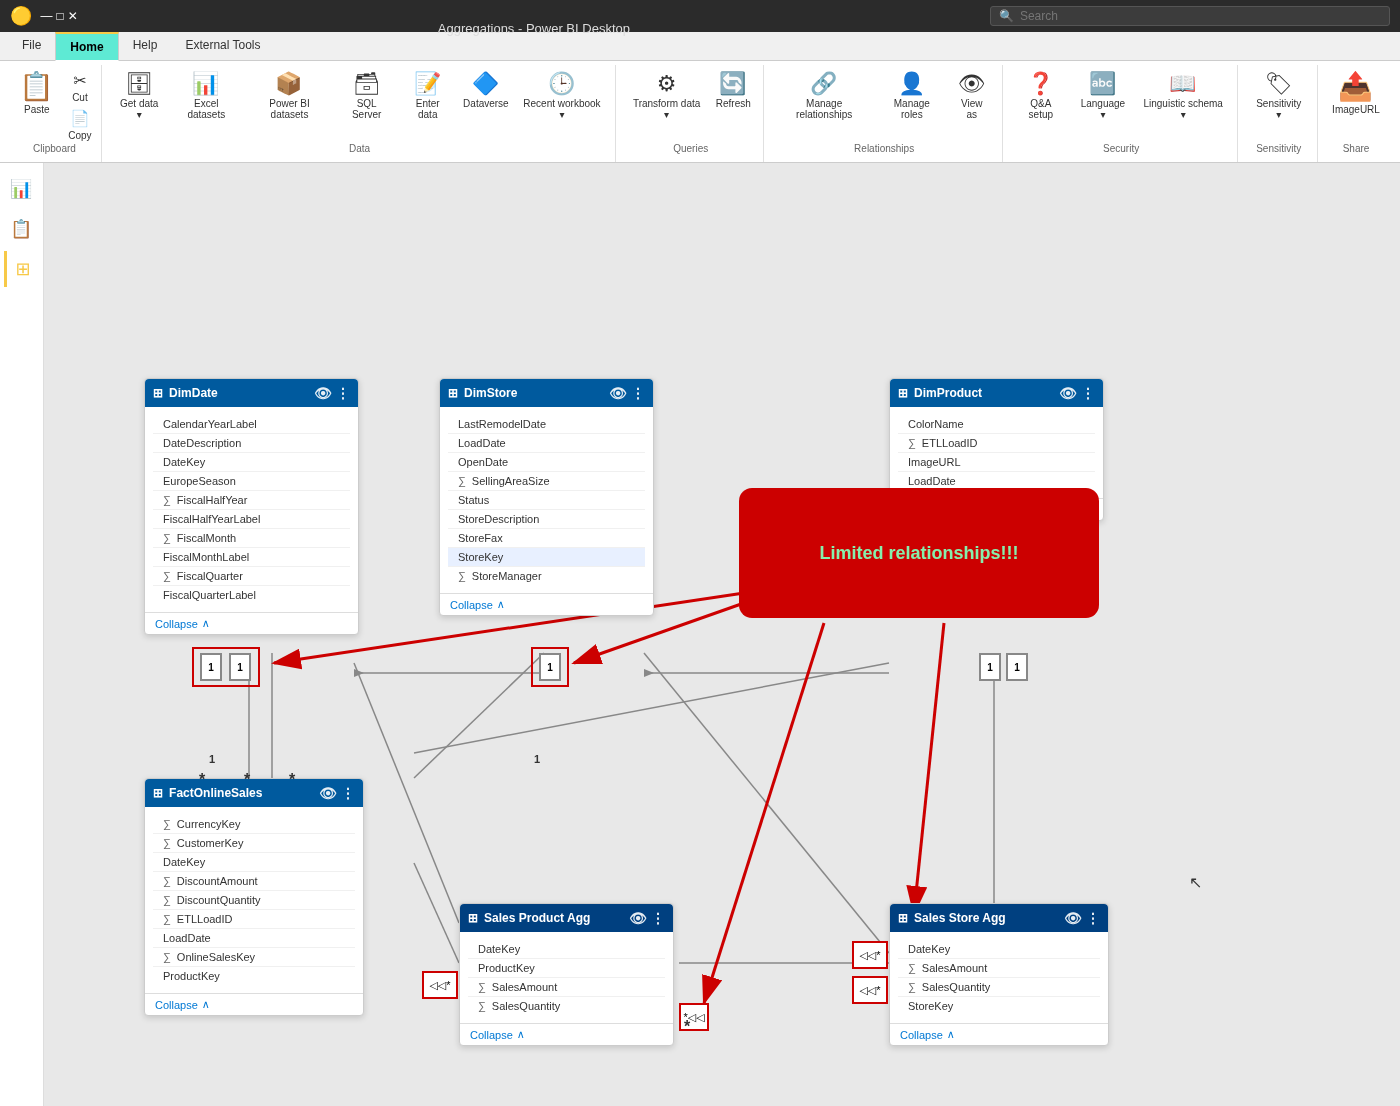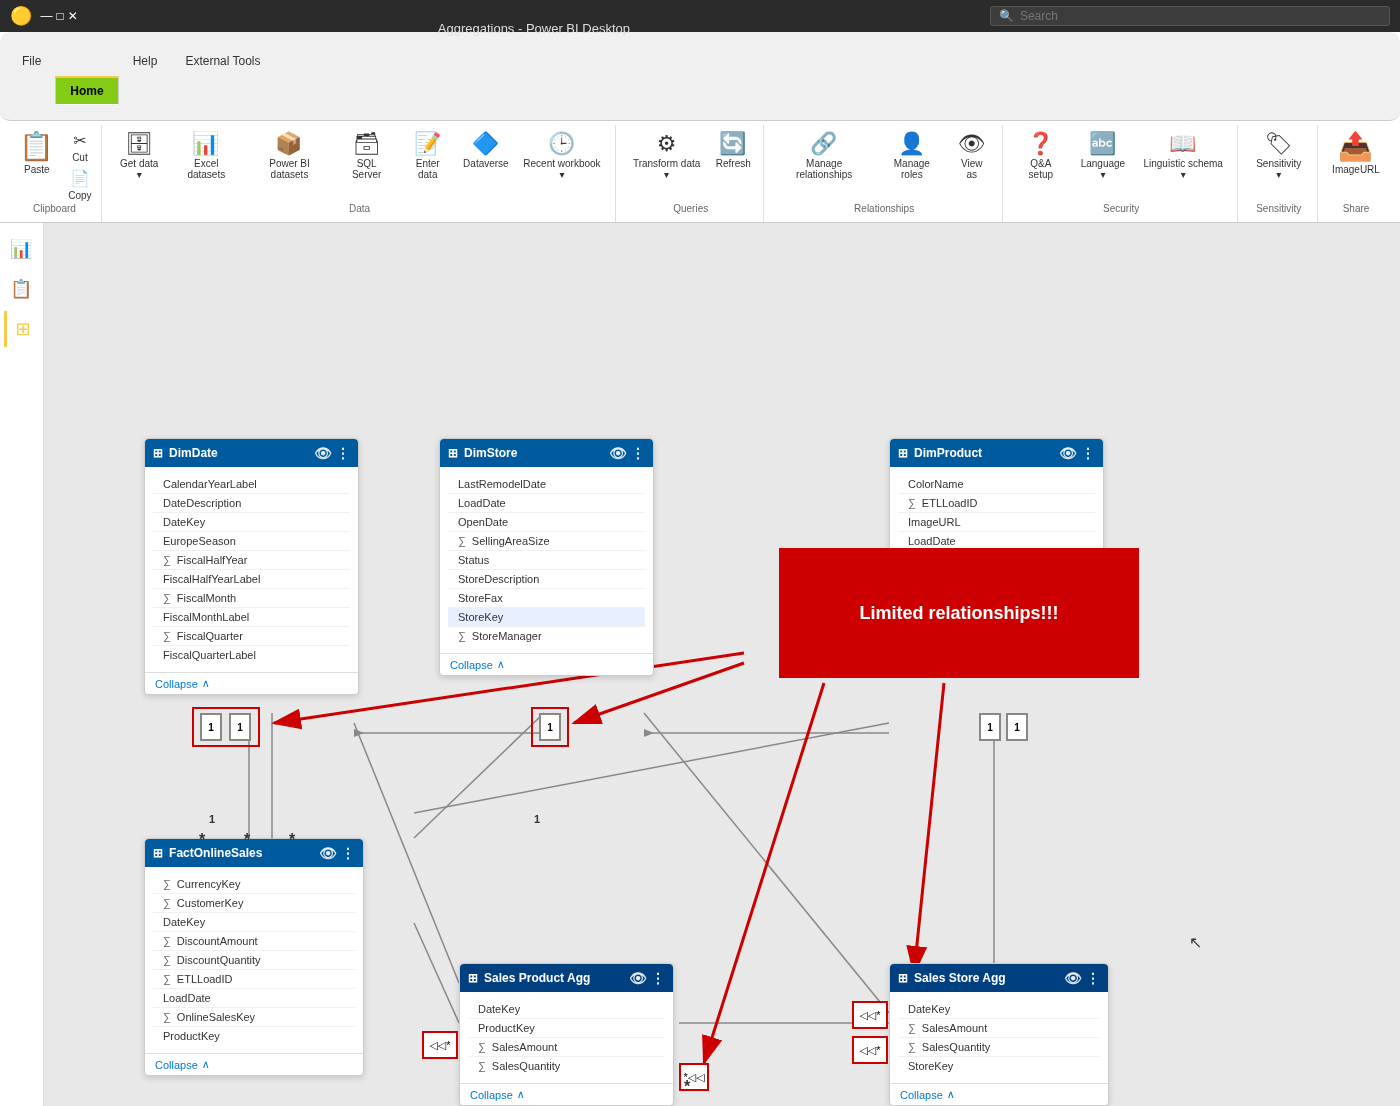--- a/index.html
+++ b/index.html
@@ -40,39 +40,37 @@
     
     .ribbon {
       background: #fff;
       border-bottom: 1px solid #ccc;
     }
     .ribbon-tabs {
       display: flex;
       gap: 0;
       background: #f0f0f0;
       border-bottom: 1px solid #ccc;
-      padding: 16px 8px;
-      border-radius: 10px;
+      padding: 0 8px;
     }
     .ribbon-tab {
       padding: 6px 14px;
       font-size: 12px;
       cursor: pointer;
       color: #333;
     }
     .ribbon-tab.active {
-      background: #84cc16;
+      background: #5eead4;
       border-top: 2px solid #f7c948;
       border-left: 1px solid #ccc;
       border-right: 1px solid #ccc;
       border-bottom: 1px solid #fff;
       margin-bottom: -1px;
       font-weight: 600;
       color: #000;
-      margin-top: 28px;
     }
     .ribbon-content {
       display: flex;
       align-items: stretch;
       padding: 4px 8px 0 8px;
       gap: 2px;
       background: #fff;
       min-height: 88px;
     }
     .ribbon-group {
@@ -224,26 +222,25 @@
       top: 0; left: 0;
       width: 100%;
       height: 100%;
       pointer-events: none;
     }
 
     
     .callout-box {
       position: absolute;
       background: #cc0000;
-      color: #ffffff;
+      color: #86efac;
       font-size: 18px;
       font-weight: bold;
       padding: 20px 30px;
-      border-radius: 0;
-      margin-left: 40px;
+      border-radius: 13px;
     }
 
     
     .arrow-overlay {
       position: absolute;
       top: 0; left: 0;
       width: 100%;
       height: 100%;
       pointer-events: none;
     }

